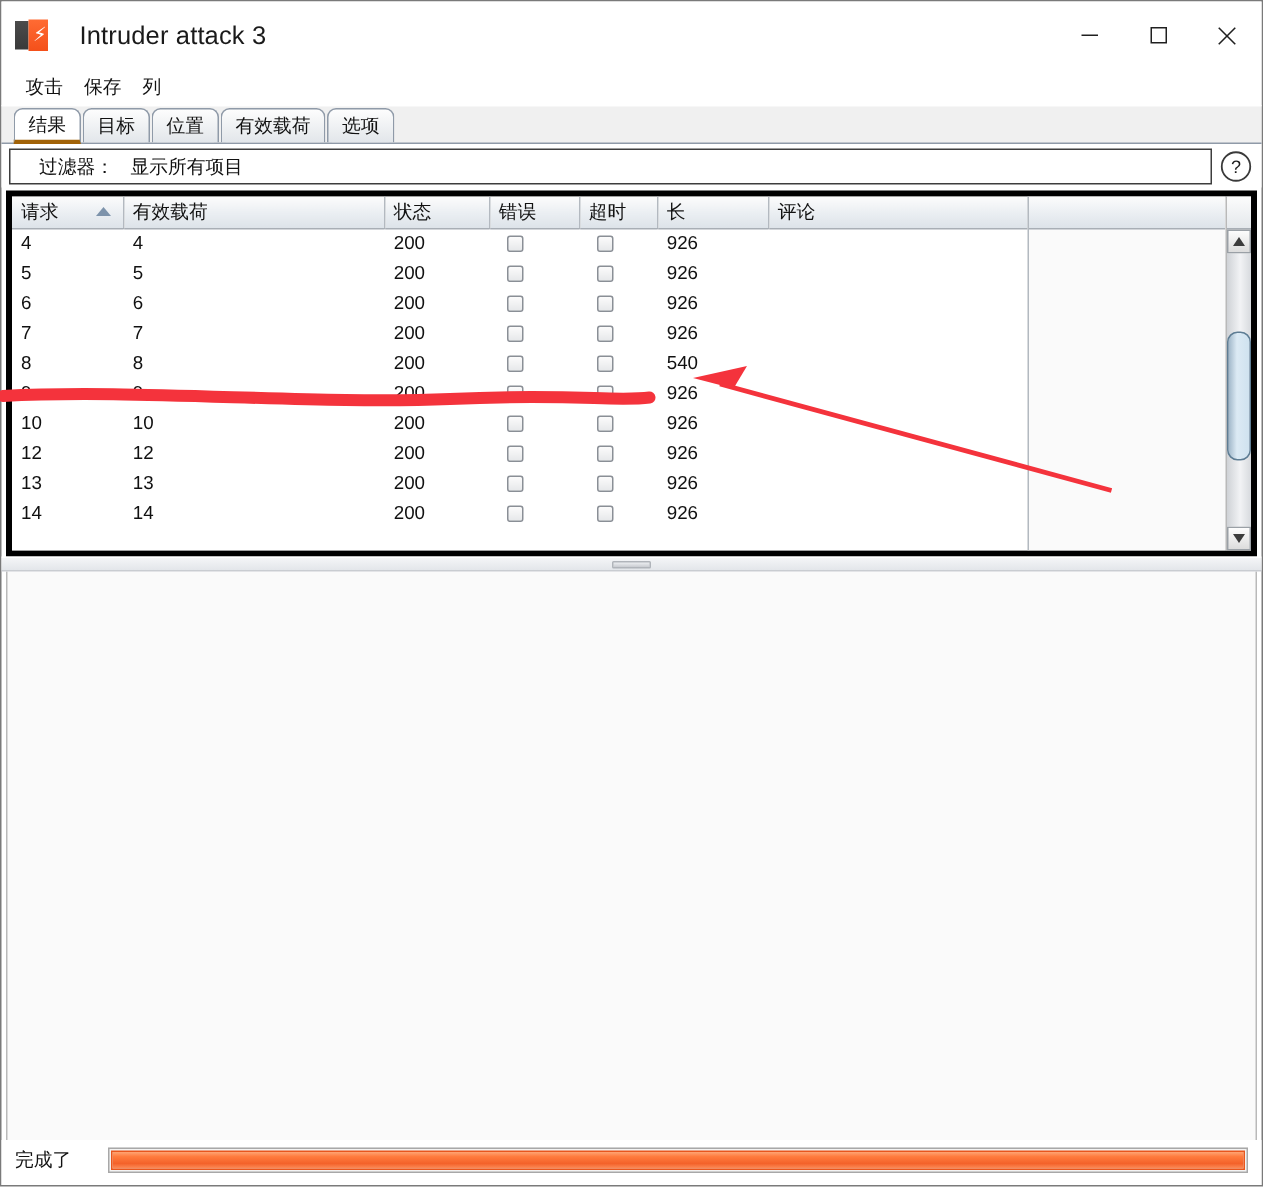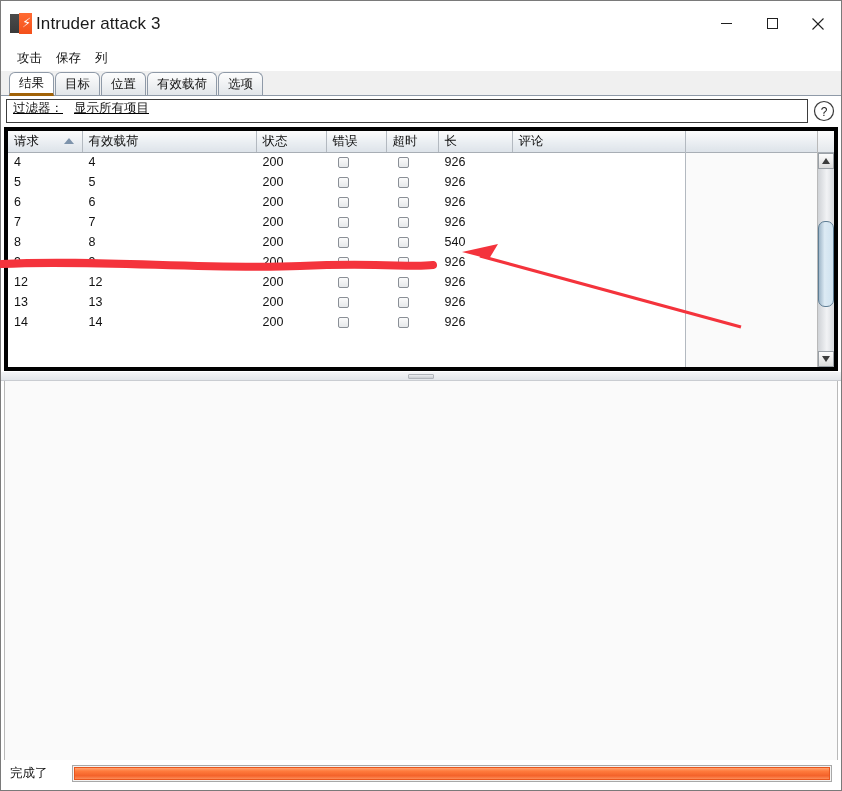--- a/index.html
+++ b/index.html
@@ -61,21 +61,21 @@
     position: absolute;
     left: 12px; top: 3px;
     width: 8px; height: 15px;
     color: #ffffff;
     font-size: 13px;
     line-height: 14px;
     font-weight: bold;
     text-align: center;
   }
   #window-title {
-    margin-left: 4px;
+    margin-left: 21px;
     font-size: 17px;
     color: #1a1a1a;
     letter-spacing: .1px;
     white-space: nowrap;
   }
   #window-controls {
     position: absolute;
     right: 0; top: 0;
     height: 45px;
     display: flex;
@@ -158,26 +158,26 @@
     align-items: center;
     padding: 3px 4px 2px 5px;
     box-sizing: border-box;
   }
   #filter-bar {
     flex: 1 1 auto;
     height: 24px;
     border: 1px solid #3d3d3d;
     background: #ffffff;
     display: flex;
-    padding-left: 6px;
+    align-items: center;
+    padding-left: 19px;
     box-sizing: border-box;
     cursor: default;
     white-space: nowrap;
     overflow: hidden;
-    text-decoration: underline;
   }
   #filter-label { font-size: 12.5px; color: #111; }
   #filter-value { font-size: 12.5px; color: #111; margin-left: 11px; }
   #help-button {
     width: 24px; height: 24px;
     margin-left: 4px;
     margin-right: 1px;
     flex: 0 0 auto;
     cursor: default;
   }
@@ -543,20 +543,29 @@
             <tr>
               <td>9</td>
               <td>9</td>
               <td>200</td>
               <td class="cell-check"><span class="cb"></span></td>
               <td class="cell-check"><span class="cb"></span></td>
               <td>926</td>
               <td></td>
             </tr>
             <tr>
+              <td>10</td>
+              <td>10</td>
+              <td>200</td>
+              <td class="cell-check"><span class="cb"></span></td>
+              <td class="cell-check"><span class="cb"></span></td>
+              <td>926</td>
+              <td></td>
+            </tr>
+            <tr>
               <td>12</td>
               <td>12</td>
               <td>200</td>
               <td class="cell-check"><span class="cb"></span></td>
               <td class="cell-check"><span class="cb"></span></td>
               <td>926</td>
               <td></td>
             </tr>
             <tr>
               <td>13</td>

